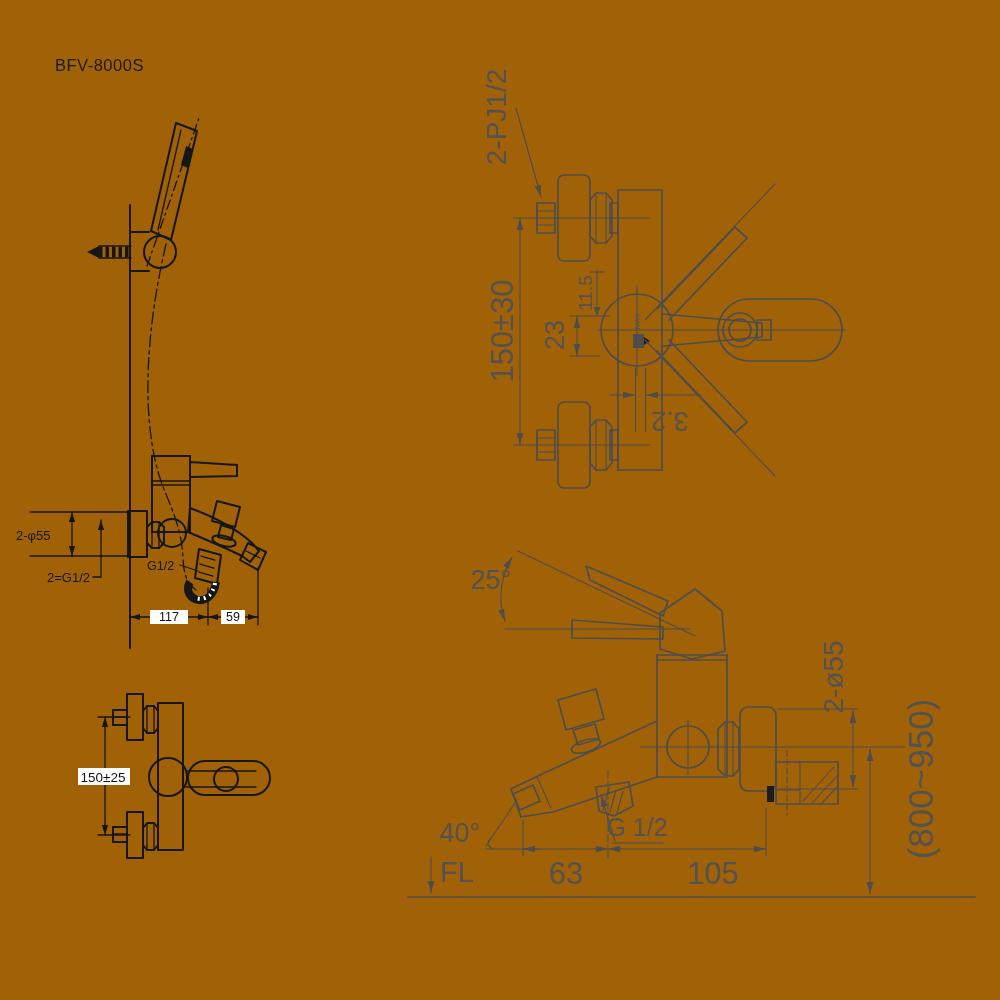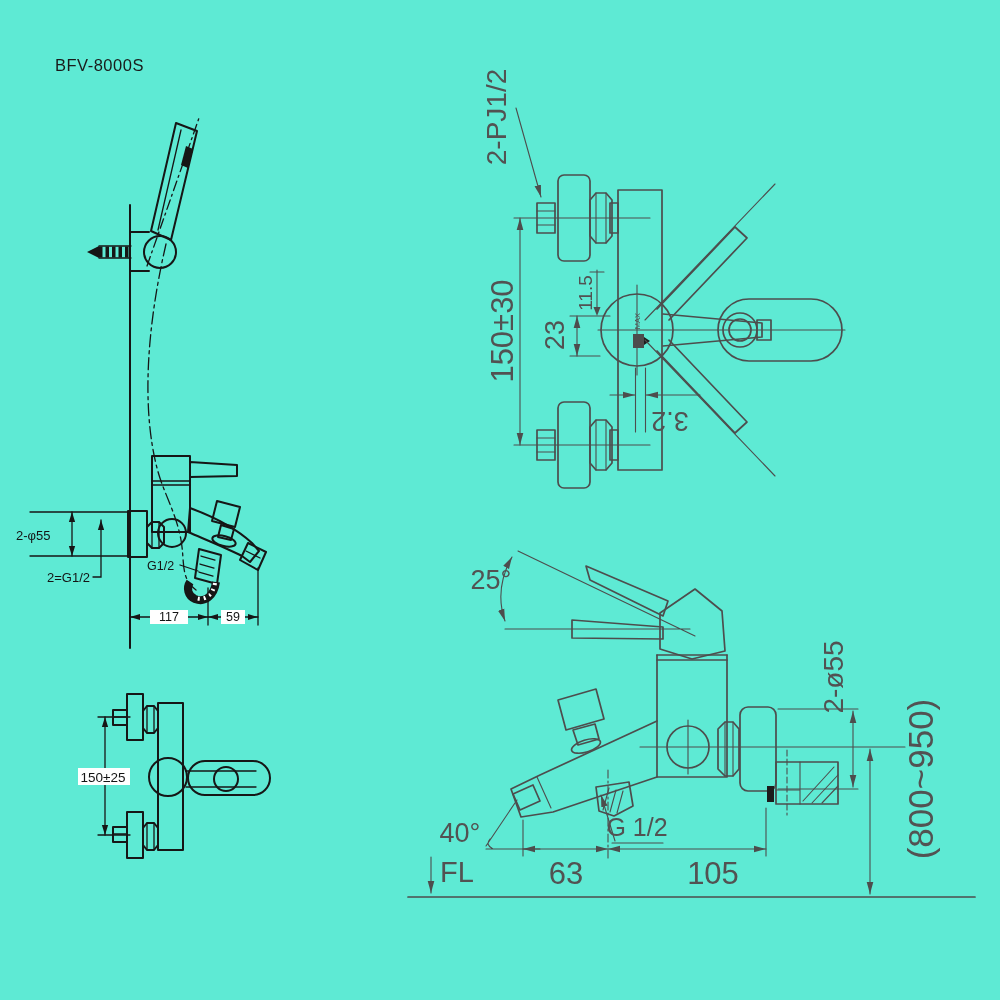--- a/index.html
+++ b/index.html
@@ -1,16 +1,16 @@
 <!DOCTYPE html>
 <html><head>
 <meta charset="utf-8">
 <style>
   html,body{margin:0;padding:0;background:#ffffff;}
-  .page{position:relative;width:1000px;height:1000px;background:#5eead4;overflow:hidden;
+  .page{position:relative;width:1000px;height:1000px;background:#a16207;overflow:hidden;
         font-family:"Liberation Sans",sans-serif;}
   .title{position:absolute;left:55px;top:56px;font-size:16.5px;color:#1a1a1a;letter-spacing:.5px;}
   svg{position:absolute;left:0;top:0;}
   
   .scan{stroke:#161616;fill:none;stroke-width:2;stroke-linecap:round;stroke-linejoin:round;}
   .scanthin{stroke:#161616;fill:none;stroke-width:1.3;stroke-linecap:round;}
   .scanfill{fill:#161616;stroke:none;}
   
   .cad{stroke:#4d4d4d;fill:none;stroke-width:1.7;stroke-linecap:round;stroke-linejoin:round;}
   .cadthin{stroke:#4d4d4d;fill:none;stroke-width:1.1;stroke-linecap:round;}

